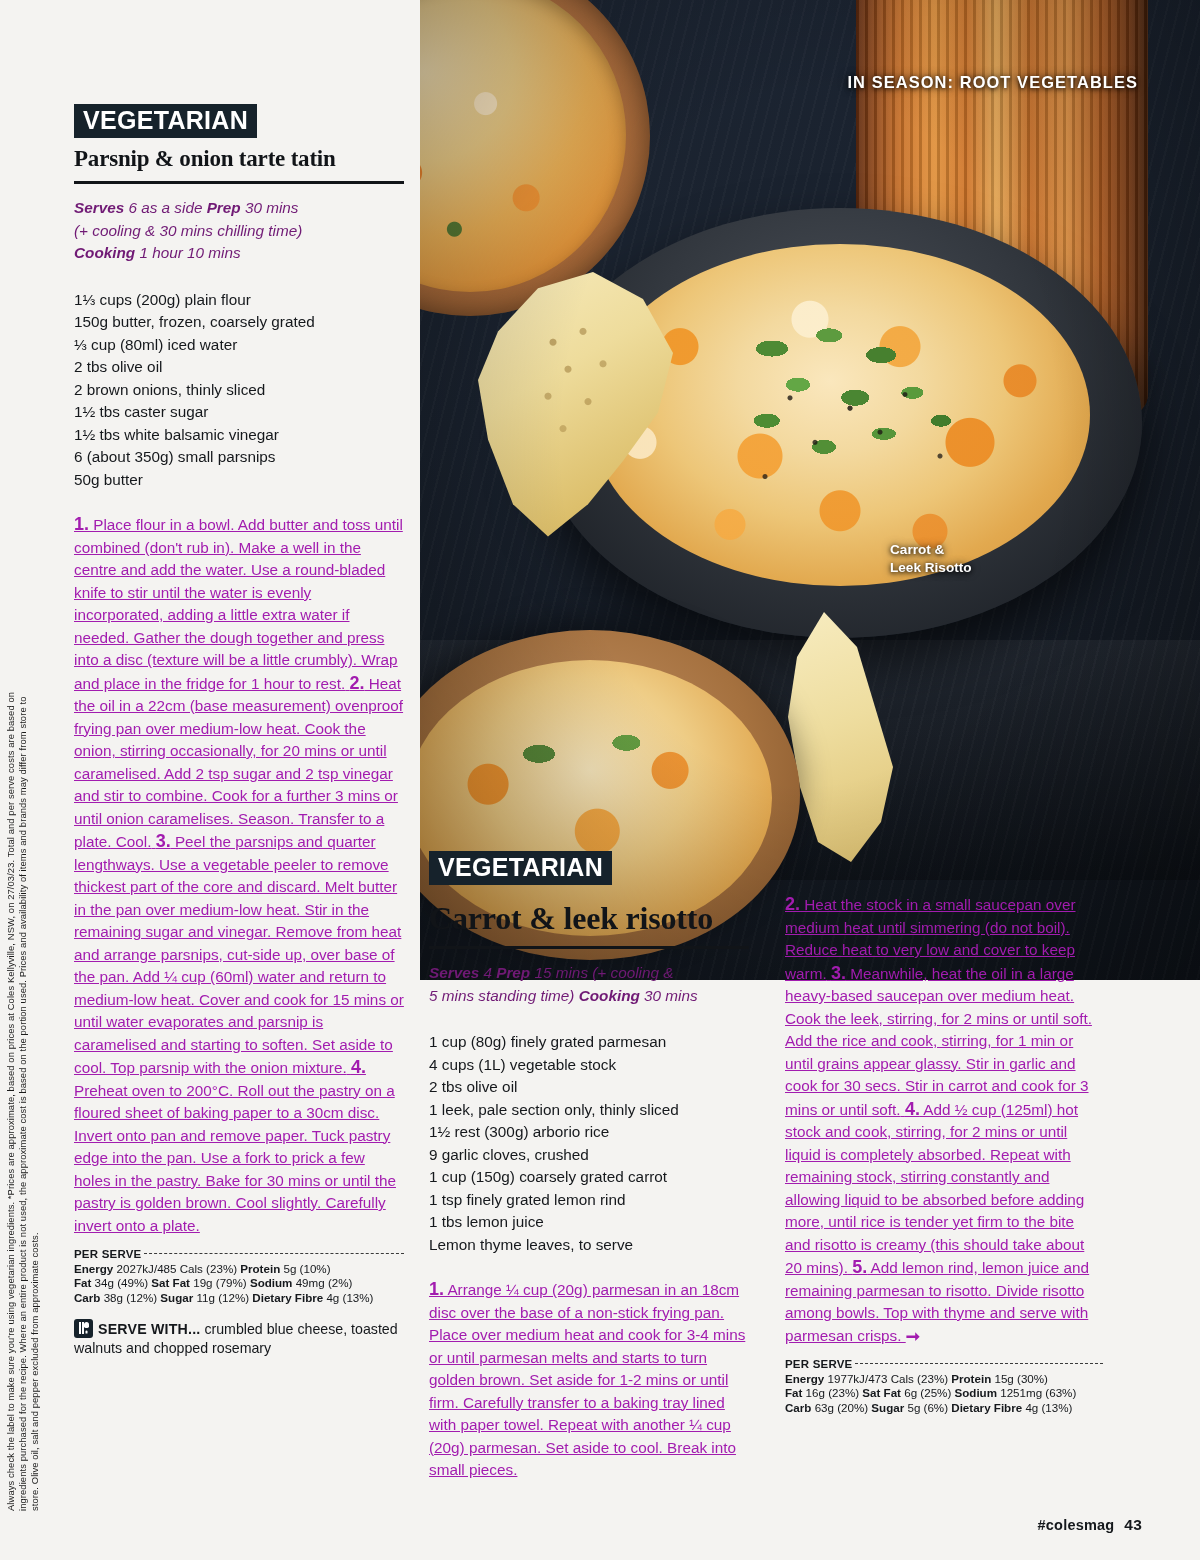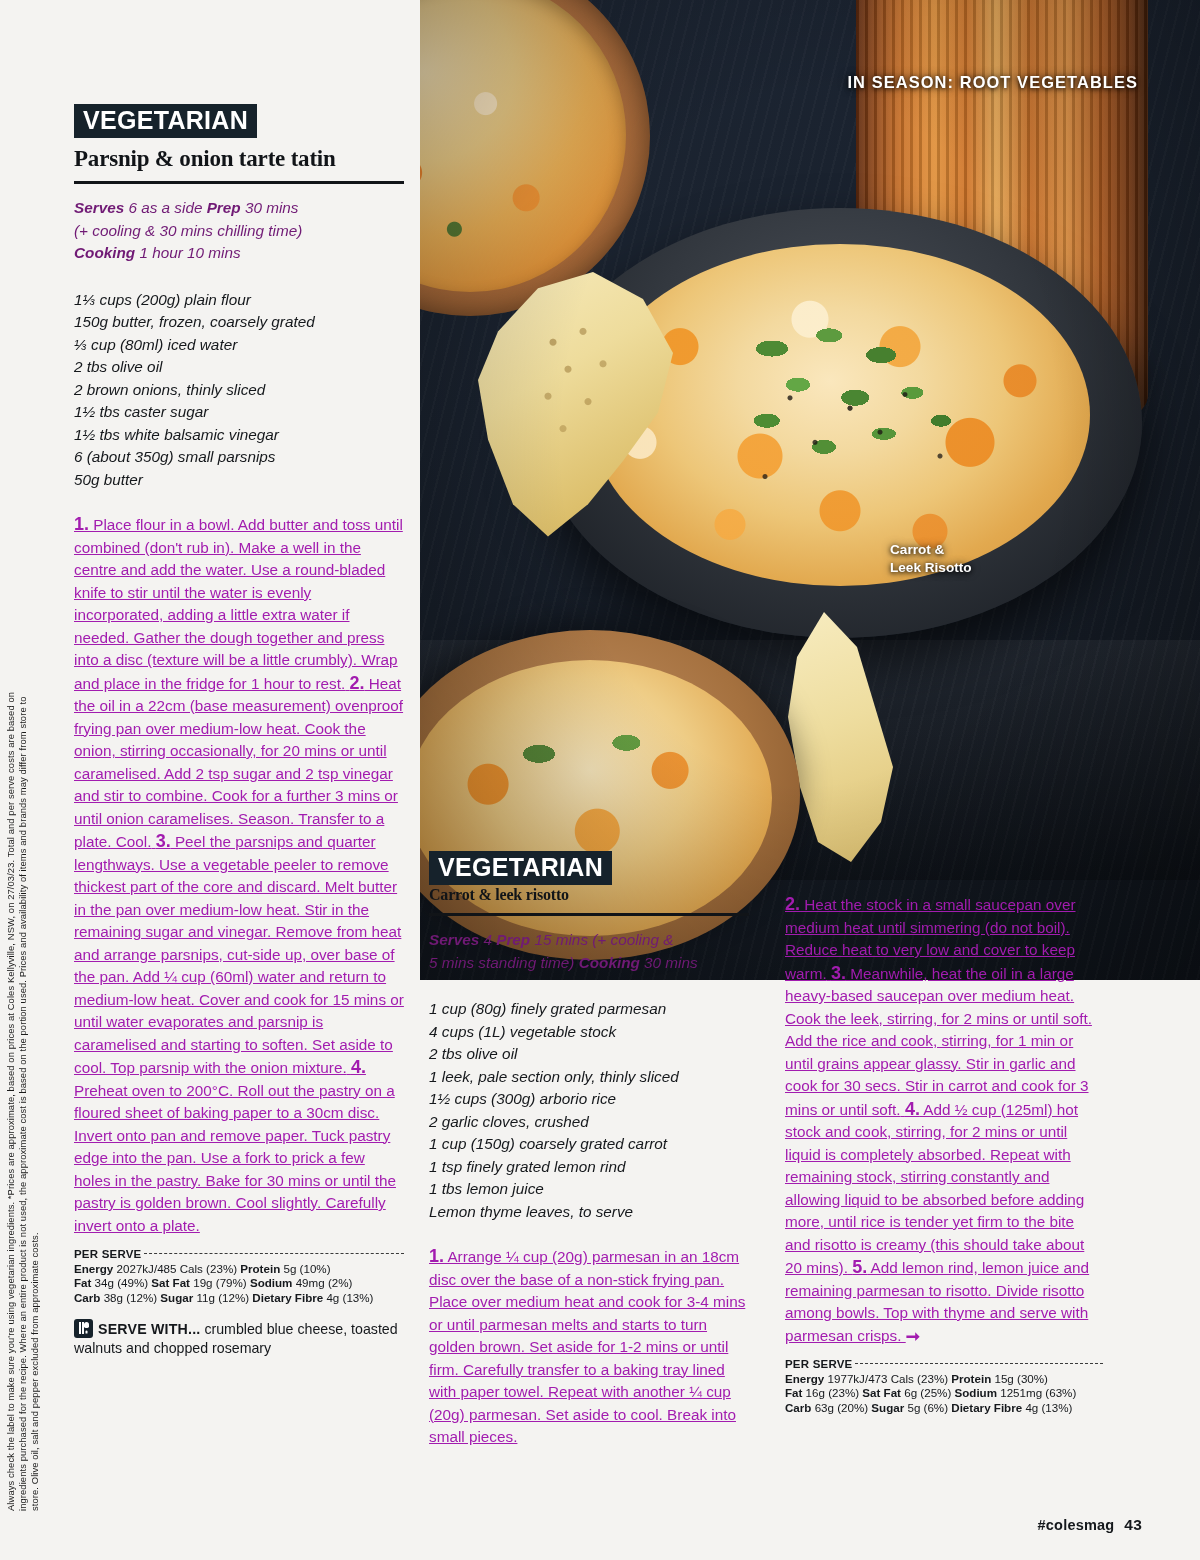--- a/index.html
+++ b/index.html
@@ -79,21 +79,20 @@
     color: #701a75;
     margin-top: 13px;
     font-style: italic;
   }
   .meta b { font-weight: bold; }
   .ingredients {
     font-size: 15.3px;
     line-height: 22.5px;
     color: #15181c;
     margin-top: 24px;
-    font-style: italic;
   }
   .steps {
     font-size: 15.3px;
     line-height: 22.5px;
     color: #a21caf;
     margin-top: 22px;
     text-align: left;
     text-decoration: underline;
   }
   .steps .num {
@@ -404,21 +403,21 @@
     z-index: 5;
   }
 
   
   .col-mid {
     position: absolute;
     left: 429px;
     top: 886px;
     width: 320px;
   }
-  .col-mid .recipe-title { font-size: 16px; margin-top: 0; }
+  .col-mid .recipe-title { font-size: 32px; margin-top: 14px; }
 
   
   .col-right {
     position: absolute;
     left: 785px;
     top: 893px;
     width: 318px;
   }
   .arrow-right {
     display: inline-block;
@@ -545,22 +544,22 @@
     <div class="meta">
       <b>Serves</b><span> 4  </span><b>Prep</b><span> 15 mins (+ cooling &amp;</span><br>
       <span>5 mins standing time)  </span><b>Cooking</b><span> 30 mins</span>
     </div>
 
     <div class="ingredients">
       <div>1 cup (80g) finely grated parmesan</div>
       <div>4 cups (1L) vegetable stock</div>
       <div>2 tbs olive oil</div>
       <div>1 leek, pale section only, thinly sliced</div>
-      <div>1½ cups (300g) arborio rice</div>
-      <div>2 garlic cloves, crushed</div>
+      <div>1½ rest (300g) arborio rice</div>
+      <div>9 garlic cloves, crushed</div>
       <div>1 cup (150g) coarsely grated carrot</div>
       <div>1 tsp finely grated lemon rind</div>
       <div>1 tbs lemon juice</div>
       <div>Lemon thyme leaves, to serve</div>
     </div>
 
     <div class="steps">
       <span class="num">1.</span><span> Arrange ¼ cup (20g) parmesan in an 18cm disc over the base of a non-stick frying pan. Place over medium heat and cook for 3-4 mins or until parmesan melts and starts to turn golden brown. Set aside for 1-2 mins or until firm. Carefully transfer to a baking tray lined with paper towel. Repeat with another ¼ cup (20g) parmesan. Set aside to cool. Break into small pieces.</span>
     </div>
   </div>

